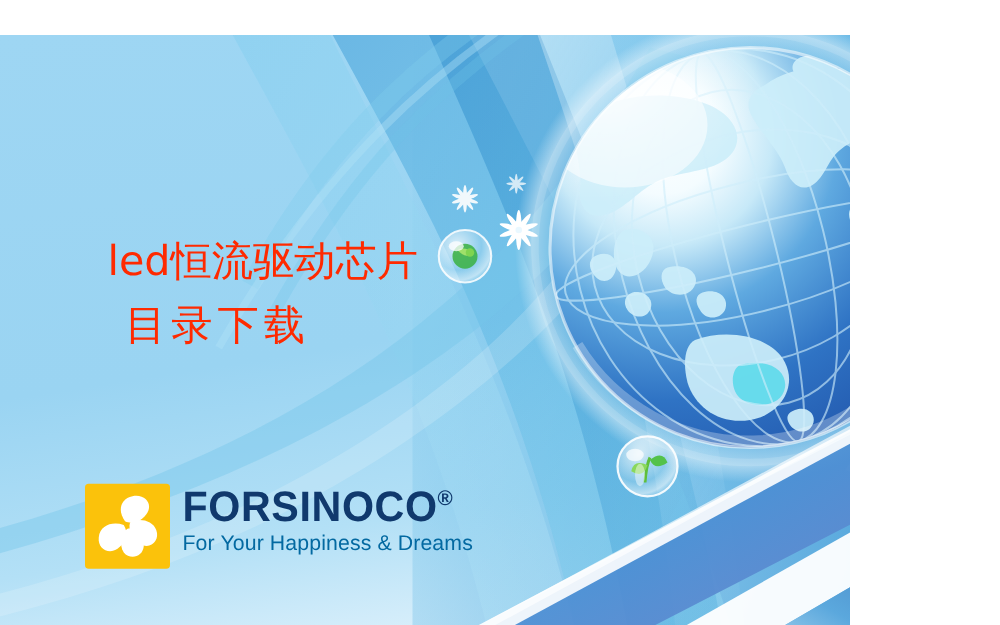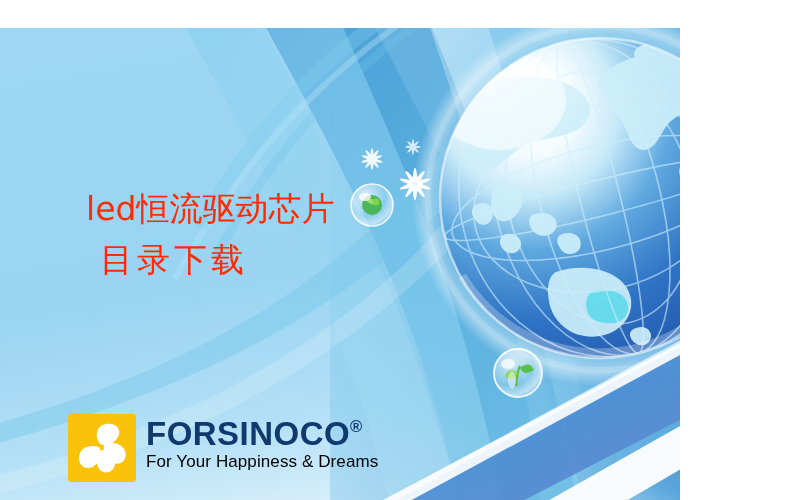--- a/index.html
+++ b/index.html
@@ -49,21 +49,21 @@
     margin-top: 20px;
     margin-left: 14px;
     letter-spacing: 4px;
     font-family: Liberation Serif, serif;
   }
 
   
   #logo {
     position: absolute;
     left: 68px;
-    top: 386px;
+    top: 359px;
     z-index: 40;
     display: flex;
     align-items: flex-start;
   }
   #logo-mark {
     width: 68px;
     height: 68px;
     background: #fcc породы;
     background: #fbc20b;
     border-radius: 3px;
@@ -85,21 +85,21 @@
     white-space: nowrap;
     transform: scaleX(0.97);
     transform-origin: left center;
   }
   #logo-wordmark .reg {
     font-size: 17px;
     vertical-align: 13px;
     letter-spacing: 0;
   }
   #logo-tagline {
-    color: #000000;
+    color: #0369a1;
     font-size: 17px;
     font-weight: 400;
     letter-spacing: 0.1px;
     margin-top: 3px;
     line-height: 1;
     font-family: "Liberation Sans", sans-serif;
     white-space: nowrap;
   }
 </style>
 </head>

